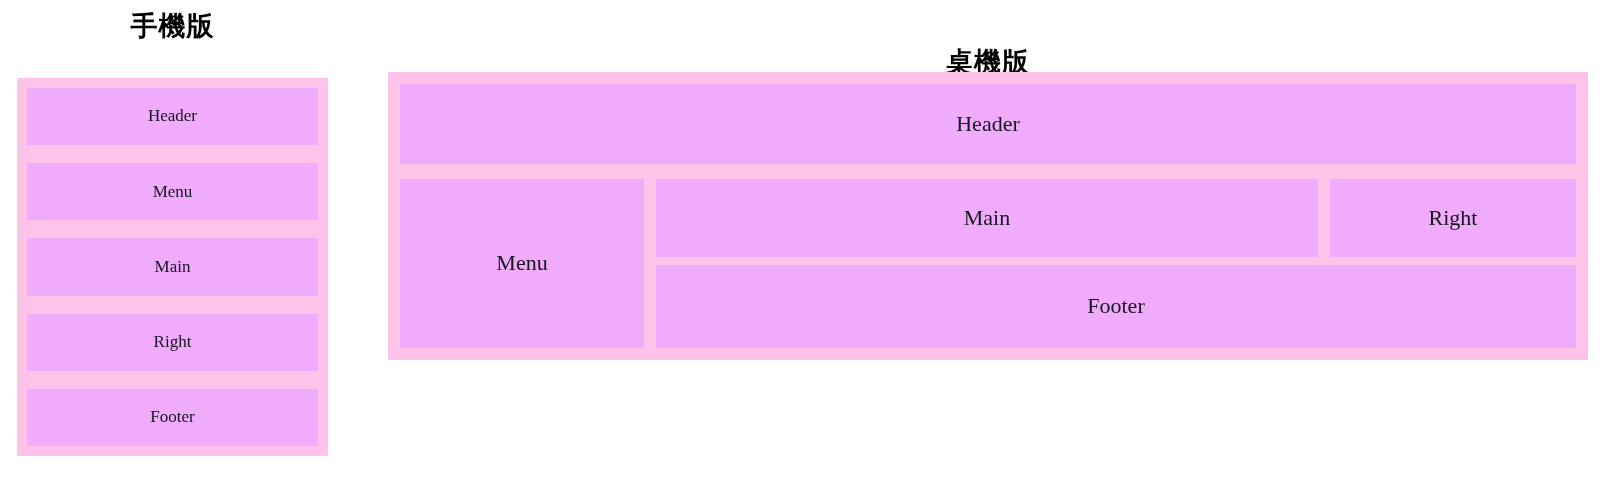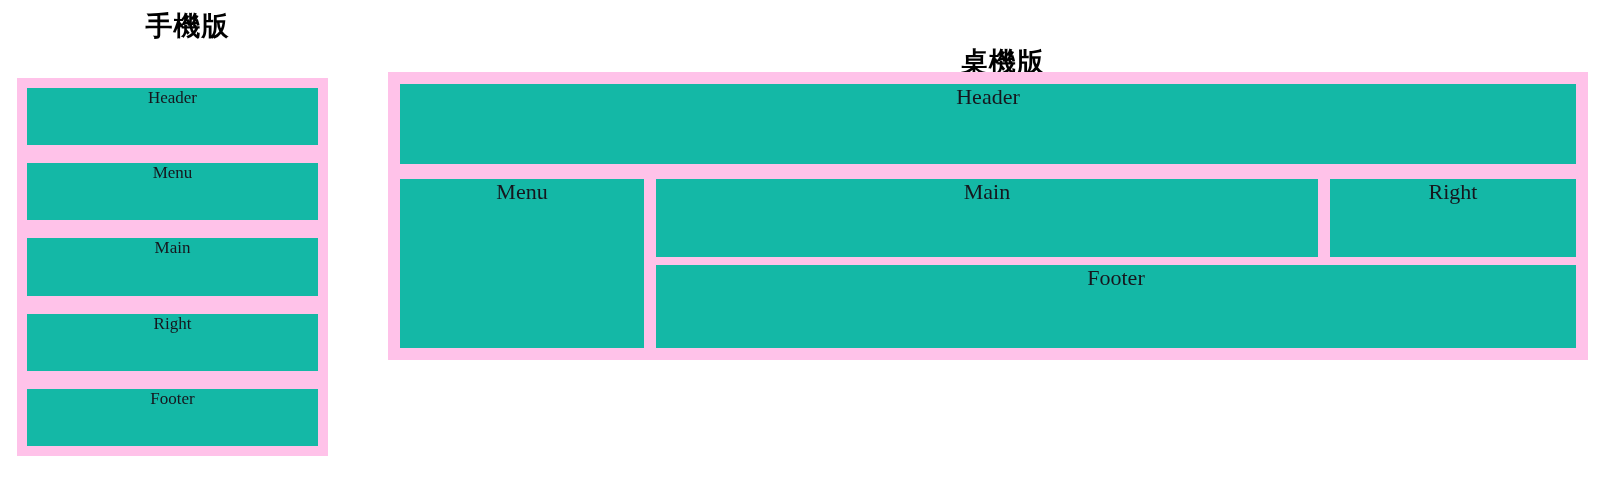--- a/index.html
+++ b/index.html
@@ -21,31 +21,30 @@
     position: absolute;
     top: 10px;
     font-family: "DejaVu Sans", "Liberation Sans", sans-serif;
     font-weight: bold;
     font-size: 27px;
     color: #000000;
     letter-spacing: 1px;
     white-space: nowrap;
     text-align: center;
     line-height: 1.2;
-    padding-left: 15px;
   }
   #mobile-title  { left: 0;   width: 345px; }
   #desktop-title { left: 388px; width: 1200px; margin-top: 36px; }
 
   
   .cell {
-    background: #14b8a6;
+    background: #f0abfc;
     color: #16161d;
     display: flex;
-    align-items: flex-start;
+    align-items: center;
     justify-content: center;
     box-sizing: border-box;
     text-align: center;
     line-height: 1.2;
   }
 
   
   #mobile-layout {
     position: absolute;
     left: 17px;

